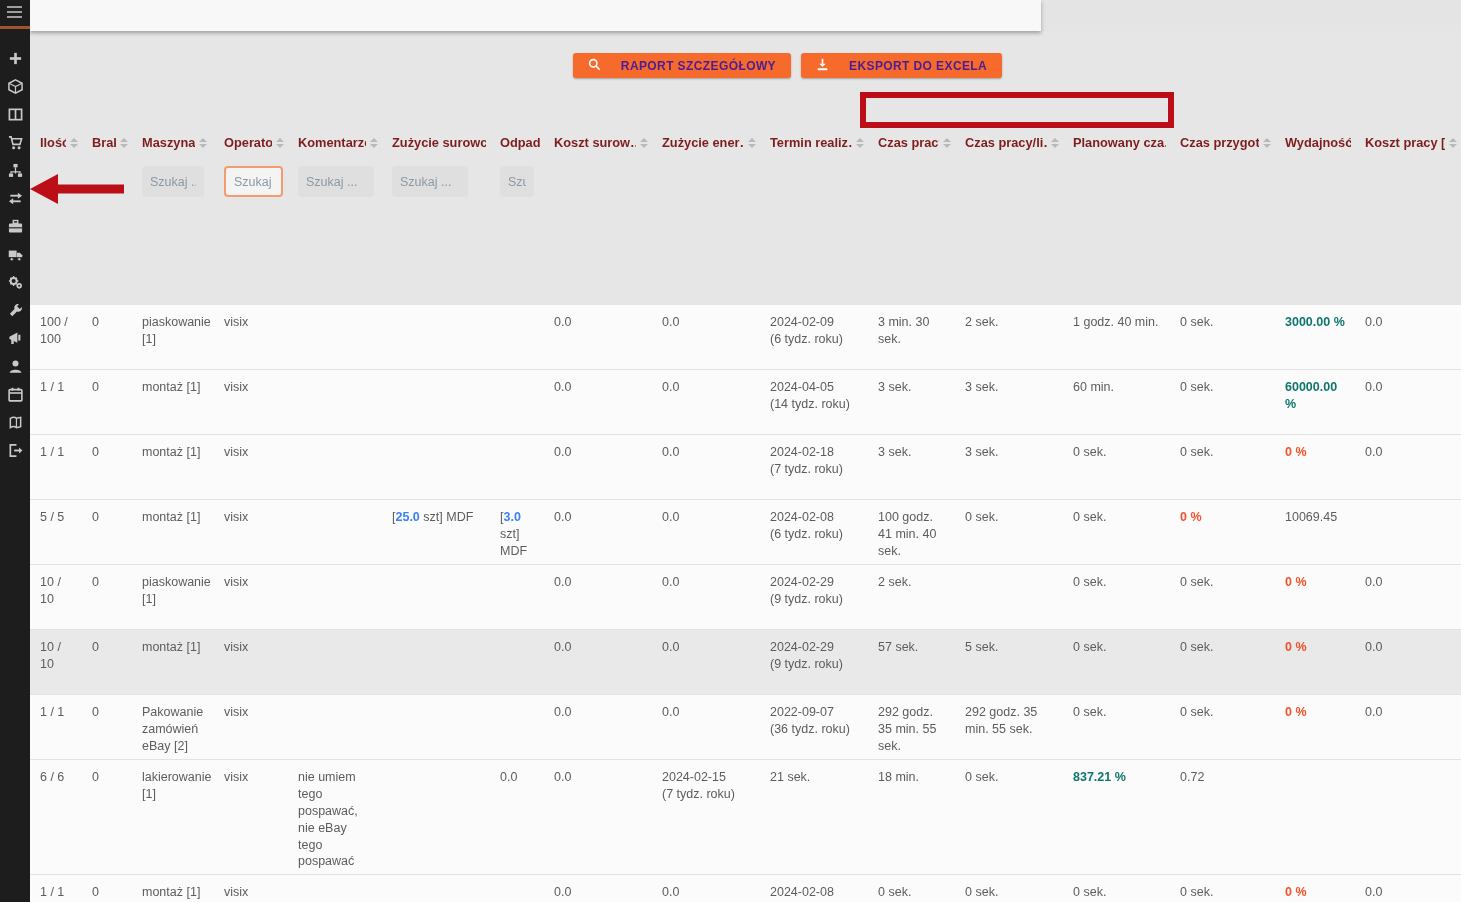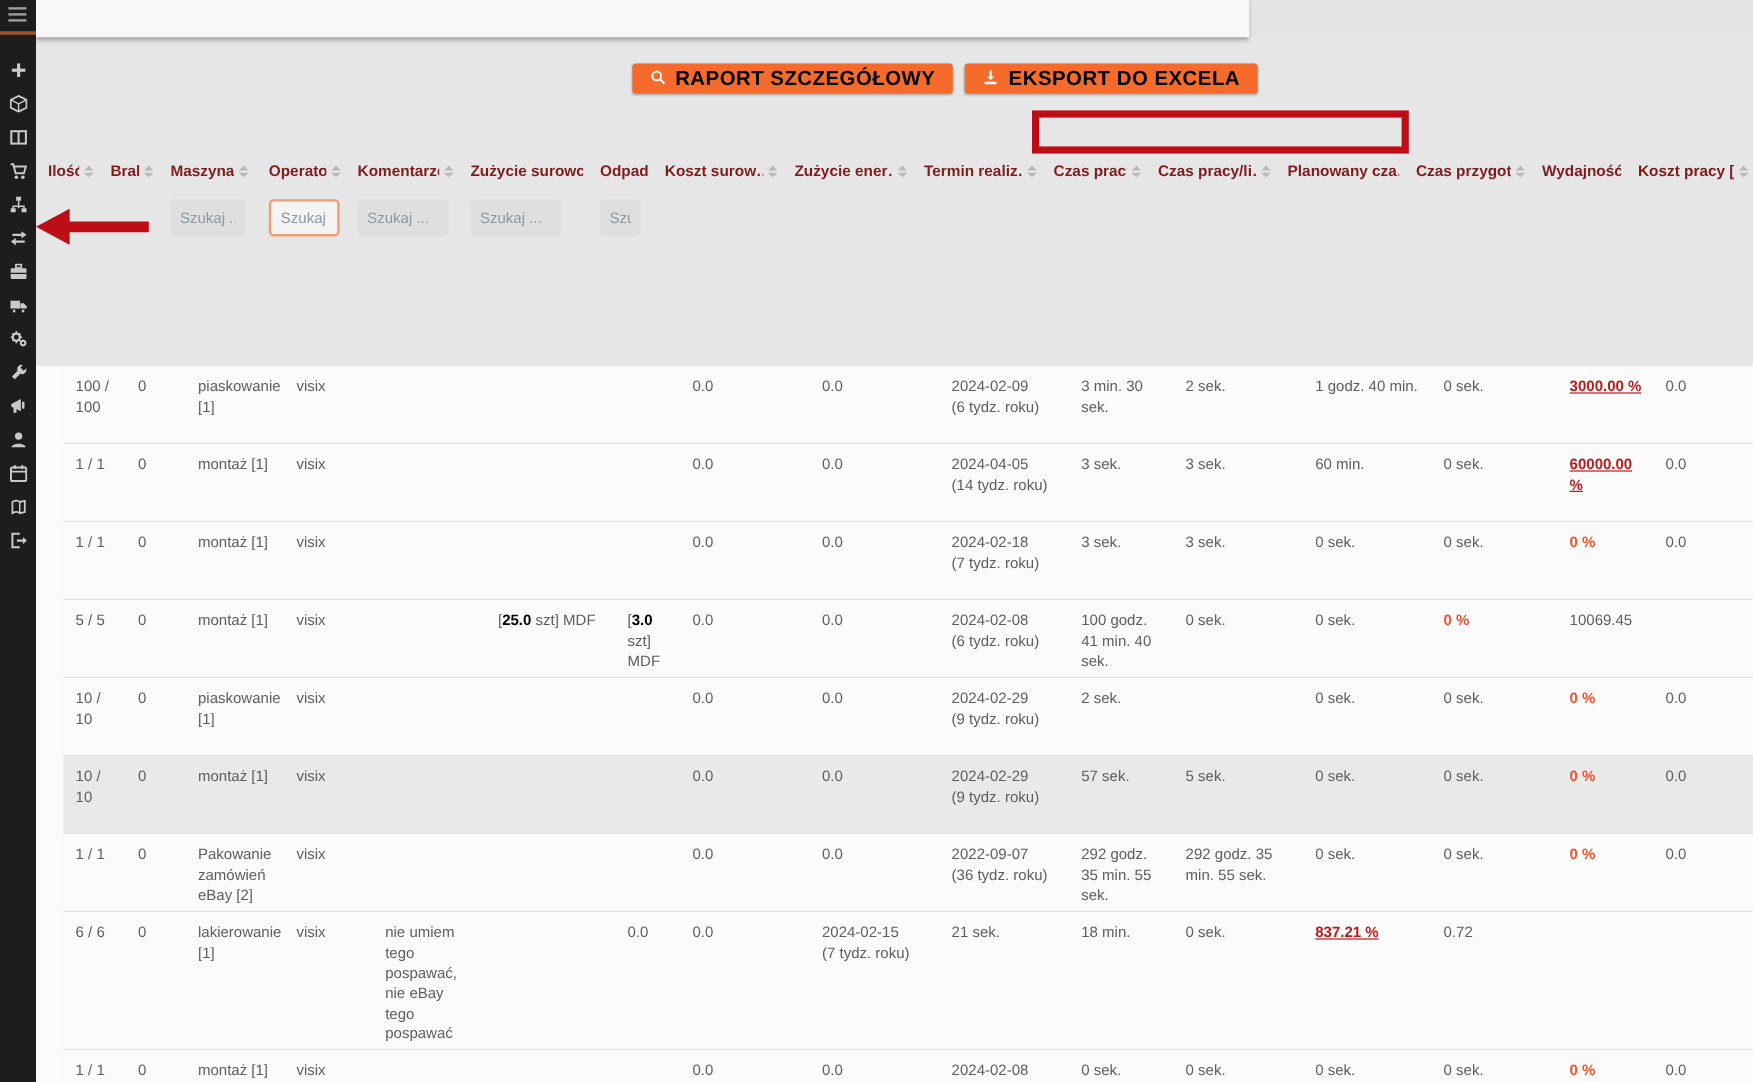--- a/index.html
+++ b/index.html
@@ -16,22 +16,22 @@
   .sb-icon svg { width:15px; height:15px; }
 
   
   .topbar { position:absolute; left:30px; top:0; width:1011px; height:31px; background:#f8f8f8;
             box-shadow:0 2px 4px rgba(0,0,0,.32); z-index:5; }
 
   
   .content { position:absolute; left:30px; top:31px; width:1431px; height:871px; background:#e6e6e6; }
 
   .btn-row { display:flex; justify-content:center; gap:10px; padding-top:22px; padding-left:84px; height:88px; }
-  .btn { display:inline-flex; align-items:center; gap:8px; background:#f66a2b; color:#000000;
-         font-size:17px; font-weight:bold; letter-spacing:.4px; border:none; border-radius:3px;
+  .btn { display:inline-flex; align-items:center; gap:20px; background:#f66a2b; color:#4c1d95;
+         font-size:12px; font-weight:bold; letter-spacing:.4px; border:none; border-radius:3px;
          height:25px; padding:0 15px; box-shadow:0 1px 2px rgba(0,0,0,.3); cursor:pointer; }
   .btn svg { width:13px; height:13px; }
 
   
   .trow { display:grid; grid-template-columns:52px 50px 82px 74px 94px 108px 54px 108px 108px 108px 87px 108px 107px 105px 80px 106px; }
   .hcell { padding:2px 4px 0 10px; font-size:12.8px; font-weight:bold; color:#7f1d1d; display:flex; align-items:flex-start; gap:4px; cursor:pointer; }
   .hlabel { white-space:nowrap; overflow:hidden; }
   .sort { display:inline-flex; flex-direction:column; gap:2px; padding-top:3px; flex:none; }
   .sort i { width:0; height:0; border-left:4px solid transparent; border-right:4px solid transparent; }
   .sort .up { border-bottom:4px solid #b9b9b9; }
@@ -41,27 +41,27 @@
   .scell { padding:0 6px 0 10px; }
   .sinput { width:100%; height:31px; background:#dfdfdf; border:none; border-radius:4px;
             padding:0 8px; font-size:12.5px; color:#444; font-family:"Liberation Sans",sans-serif; }
   .sinput::placeholder { color:#8c99a4; }
   .sinput.focused { background:#f4f4f4; border:2px solid #f29c70; outline:none; }
   .sinput.w-maszyna{ width:62px; } .sinput.w-operator{ width:59px; } .sinput.w-komentarze{ width:76px; }
   .sinput.w-zuzycie_surowcow{ width:76px; } .sinput.w-odpady{ width:34px; overflow:hidden; }
 
   .thead { padding-top:14px; height:186px; background:#e6e6e6; }
   .tbody { background:#fbfbfb; }
-  .brow { min-height:65px; border-bottom:1px solid #e3e3e3; background:#fbfbfb;margin-left:23px; }
+  .brow { min-height:65px; border-bottom:1px solid #e3e3e3; background:#fbfbfb; }
   .brow.hl { background:#e9e9e9; }
   .brow.tall { min-height:98px; }
   .bcell { padding:9px 8px 4px 10px; font-size:12.5px; color:#5d5d5d; line-height:1.35; }
-  .bcell b { color:#000000;text-align:right; }
+  .bcell b { color:#3b82f6;text-align:right; }
   .wyd { font-weight:bold; }
-  .wyd.good { color:#b91c1c;text-decoration:underline; }
+  .wyd.good { color:#0f766e; }
   .wyd.bad  { color:#f4512c; }
 
   
   .ann-box { position:absolute; left:860px; top:92px; width:314px; height:36px;
              border:6px solid #bb0e17; z-index:40; pointer-events:none; }
   .ann-arrow { position:absolute; left:26px; top:169px; width:104px; height:40px; z-index:40; pointer-events:none; }
 </style>
 </head>
 <body>
 

